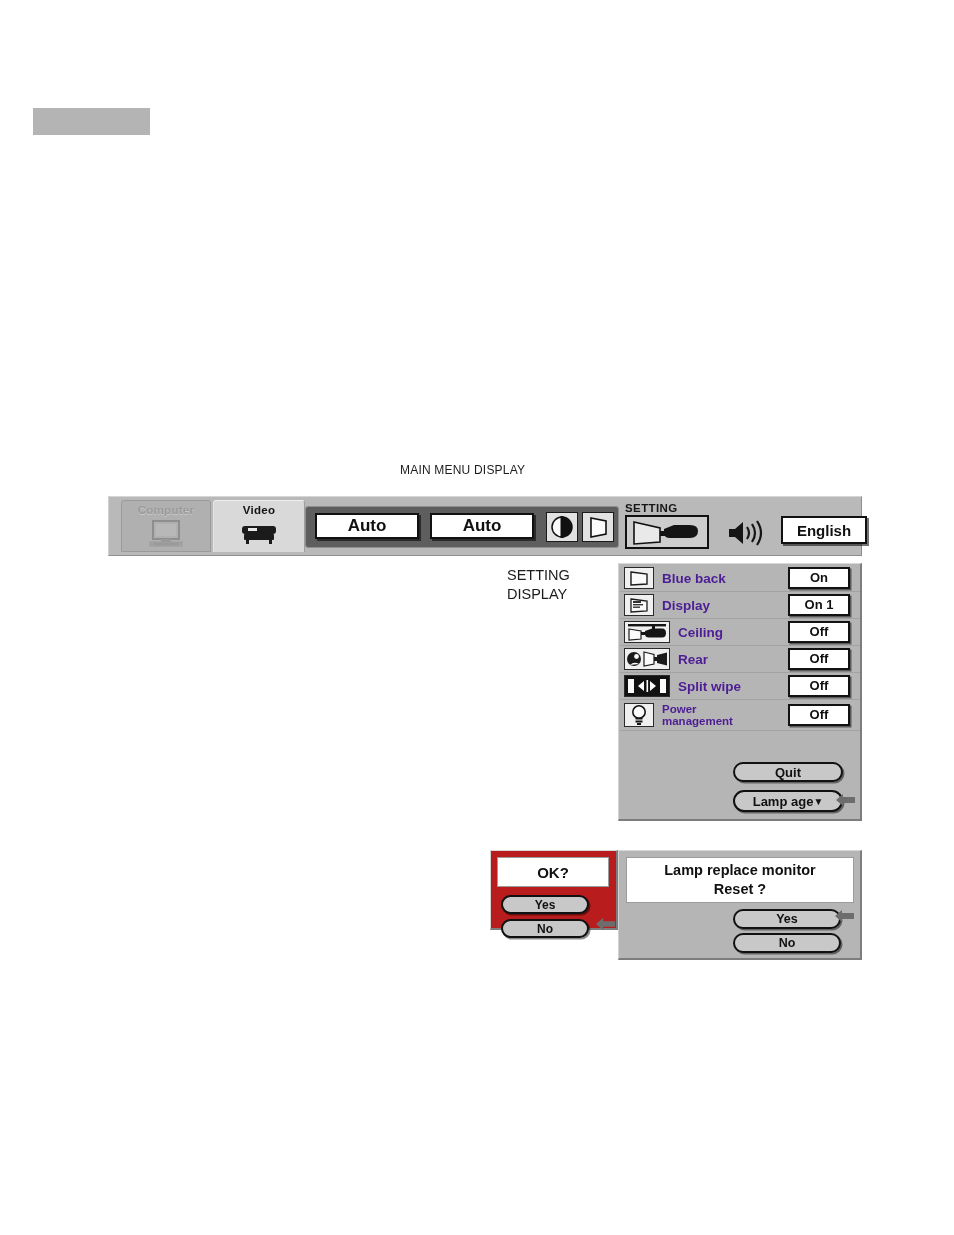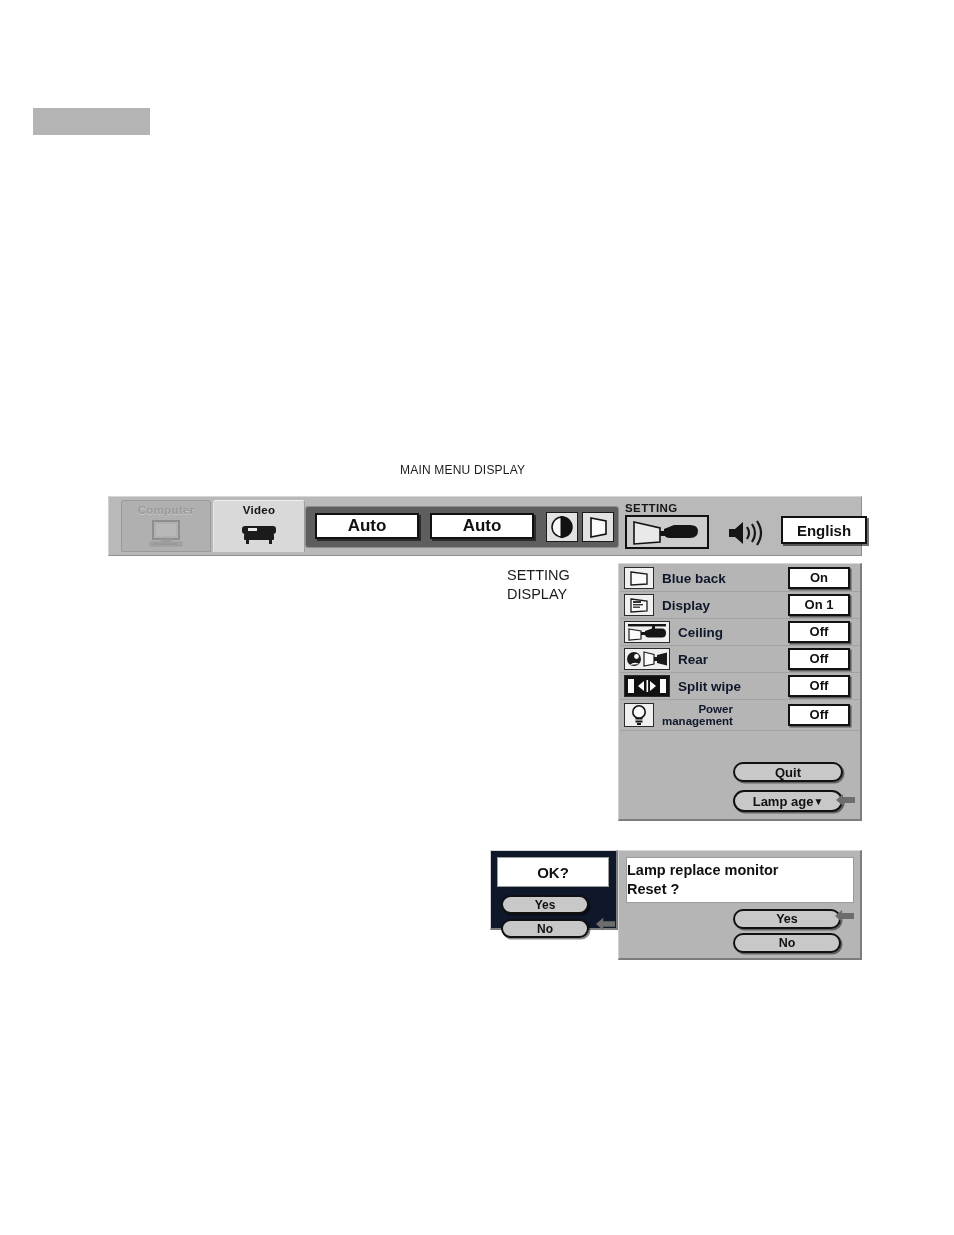--- a/index.html
+++ b/index.html
@@ -140,22 +140,22 @@
   .set-ico{
     width:30px;height:22px;margin-left:4px;
     background:#f0f0f0;border:1px solid #2a2a2a;
     box-sizing:border-box;
     display:flex;align-items:center;justify-content:center;
     flex:0 0 auto;
   }
   .set-ico.wide{width:46px;}
   .set-ico.dark{background:#111111;}
   .set-name{
-    margin-left:8px;font-size:13.5px;font-weight:bold;color:#0f172a;
-    line-height:13px;white-space:nowrap;text-align:right;
+    margin-left:8px;font-size:13.5px;font-weight:bold;color:#4c1d95;
+    line-height:13px;white-space:nowrap;
   }
   .set-name.two-line{font-size:11.5px;line-height:12px;}
   .set-val{
     position:absolute;right:10px;
     background:#ffffff;border:2px solid #121212;
     font-size:13px;font-weight:bold;color:#101010;
     padding:1px 0 2px;text-align:center;
     box-sizing:border-box;
     box-shadow:1.5px 1.5px 0 rgba(0,0,0,.5);
   }
@@ -171,21 +171,21 @@
     display:flex;align-items:center;justify-content:center;
     box-sizing:border-box;
     box-shadow:1.5px 1.5px 0 rgba(0,0,0,.45);
   }
   #quit-btn{left:114px;top:198px;width:110px;height:20px;}
   #lamp-age-btn{left:114px;top:226px;width:110px;height:22px;}
 
   
   #ok-dialog{
     left:490px;top:850px;width:128px;height:80px;
-    background:#0f172a;
+    background:#b91c1c;
     border-top:1px solid #d8d8d8;border-left:1px solid #d2d2d2;
     border-right:2px solid #7d7d7d;border-bottom:2px solid #7d7d7d;
     box-sizing:border-box;
     padding-left:46px;
   }
   #ok-title{
     position:absolute;left:6px;top:6px;width:112px;height:30px;
     background:#ffffff;border:1px solid #9c9c9c;
     display:flex;align-items:center;justify-content:center;
     font-size:15px;font-weight:bold;color:#111;
@@ -197,21 +197,21 @@
   #lamp-dialog{
     left:618px;top:850px;width:244px;height:110px;
     background:#b5b5b5;
     border-top:1px solid #d8d8d8;border-left:1px solid #d2d2d2;
     border-right:2px solid #7d7d7d;border-bottom:2px solid #7d7d7d;
     box-sizing:border-box;
   }
   #lamp-title{
     position:absolute;left:7px;top:6px;width:228px;height:46px;
     background:#ffffff;border:1px solid #9c9c9c;
-    display:flex;flex-direction:column;justify-content:center;
+    display:flex;flex-direction:column;align-items:center;justify-content:center;
     font-size:14.5px;font-weight:bold;color:#111;line-height:19px;
     box-sizing:border-box;
   }
   #lamp-yes{left:114px;top:58px;width:108px;height:20px;font-size:12.5px;}
   #lamp-no{left:114px;top:82px;width:108px;height:20px;font-size:12.5px;}
 
   .arrow-left{
     position:absolute;
     width:20px;height:16px;
     display:flex;align-items:center;justify-content:center;

